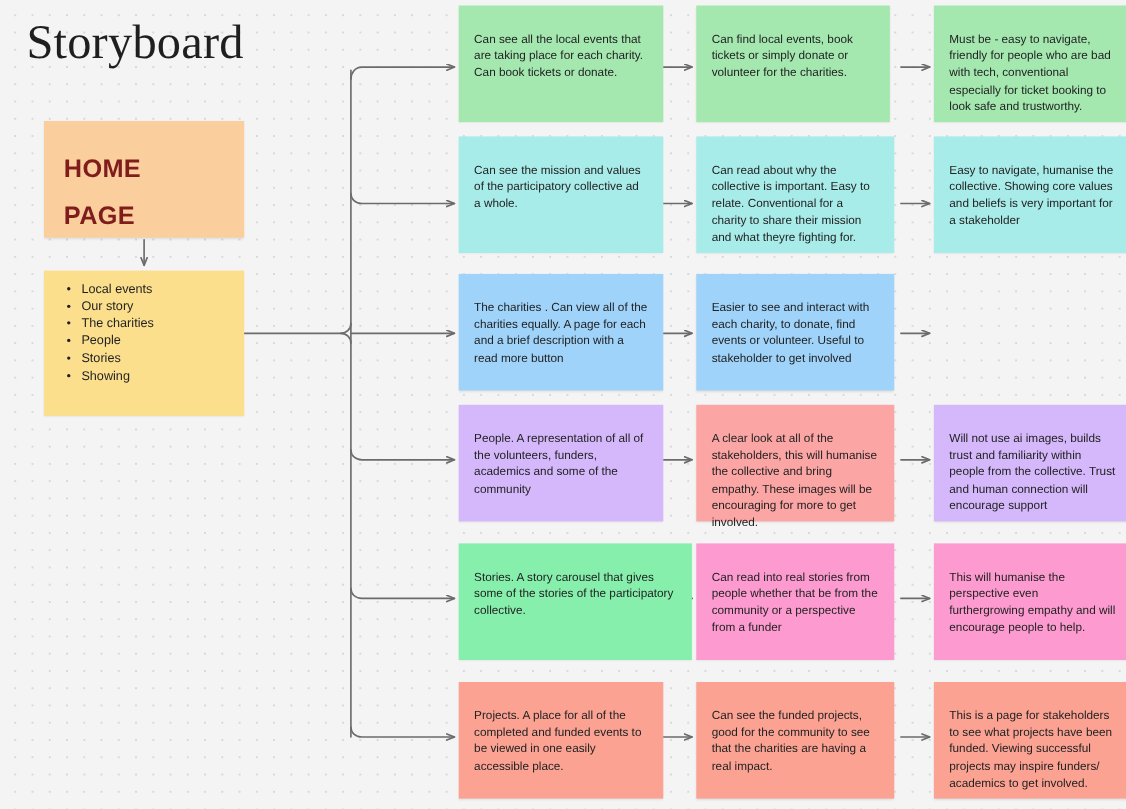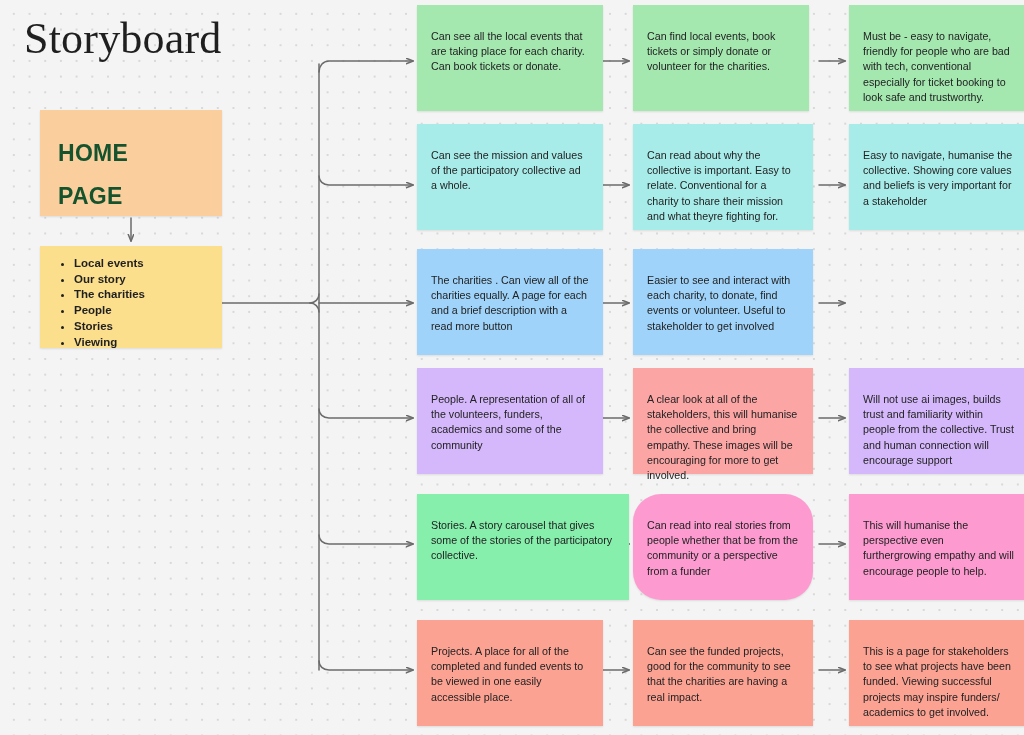--- a/index.html
+++ b/index.html
@@ -48,33 +48,32 @@
     left: 24px;
     top: 110px;
     width: 182px;
     height: 106px;
     background: #fbcf9d;
     padding: 22px 18px 0 18px;
   }
   #home-node .line {
     font-size: 23px;
     font-weight: bold;
-    color: #14532d;
+    color: #7f1d1d;
     line-height: 43px;
     letter-spacing: 0.3px;
   }
 
   #menu-node {
     left: 24px;
     top: 246px;
     width: 182px;
-    height: 102px;
+    height: 132px;
     background: #fbdf8d;
     padding: 10px 0 0 0;
-    font-weight: bold;
   }
   #menu-node ul {
     margin: 0;
     padding: 0 0 0 34px;
     list-style-type: disc;
   }
   #menu-node li {
     font-size: 11.5px;
     line-height: 15.7px;
     color: #1f1f1f;
@@ -158,40 +157,40 @@
     <div class="line">PAGE</div>
   </div>
 
   <div class="node" id="menu-node" style="background: rgb(251, 223, 141);">
     <ul>
       <li>Local events</li>
       <li>Our story</li>
       <li>The charities</li>
       <li>People</li>
       <li>Stories</li>
-      <li>Viewing</li>
+      <li>Showing</li>
     </ul>
   </div>
 
   <div class="card" style="left: 401px; top: 5px; width: 186px; height: 106px; background: rgb(164, 232, 176);">Can see all the local events that are taking place for each charity. Can book tickets or donate.</div>
   <div class="card" style="left: 617px; top: 5px; width: 176px; height: 106px; background: rgb(164, 232, 176);">Can find local events, book tickets or simply donate or volunteer for the charities.</div>
   <div class="card" style="left: 833px; top: 5px; width: 180px; height: 106px; background: rgb(164, 232, 176);">Must be - easy to navigate, friendly for people who are bad with tech, conventional especially for ticket booking to look safe and trustworthy.</div>
 
   <div class="card" style="left: 401px; top: 124px; width: 186px; height: 106px; background: rgb(168, 236, 234);">Can see the mission and values of the participatory collective ad a whole.</div>
   <div class="card" style="left: 617px; top: 124px; width: 180px; height: 106px; background: rgb(168, 236, 234);">Can read about why the collective is important. Easy to relate. Conventional for a charity to share their mission and what theyre fighting for.</div>
   <div class="card" style="left: 833px; top: 124px; width: 180px; height: 106px; background: rgb(168, 236, 234);">Easy to navigate, humanise the collective. Showing core values and beliefs is very important for a stakeholder</div>
 
   <div class="card" style="left: 401px; top: 249px; width: 186px; height: 106px; background: rgb(159, 211, 250);">The charities . Can view all of the charities equally. A page for each and a brief description with a read more button</div>
   <div class="card" style="left: 617px; top: 249px; width: 180px; height: 106px; background: rgb(159, 211, 250);">Easier to see and interact with each charity, to donate, find events or volunteer. Useful to stakeholder to get involved</div>
 
   <div class="card" style="left: 401px; top: 368px; width: 186px; height: 106px; background: rgb(213, 184, 251);">People. A representation of all of the volunteers, funders, academics and some of the community</div>
   <div class="card" style="left: 617px; top: 368px; width: 180px; height: 106px; background: #fca5a5;">A clear look at all of the stakeholders, this will humanise the collective and bring empathy. These images will be encouraging for more to get involved.</div>
   <div class="card" style="left: 833px; top: 368px; width: 180px; height: 106px; background: rgb(213, 184, 251);">Will not use ai images, builds trust and familiarity within people from the collective. Trust and human connection will encourage support</div>
 
   <div class="card" style="left: 401px; top: 494px; width: 212px; height: 106px; background: #86efac;">Stories. A story carousel that gives some of the stories of the participatory collective.</div>
-  <div class="card" style="left: 617px; top: 494px; width: 180px; height: 106px; background: rgb(253, 155, 209); border-radius: 28px;">Can read into real stories from people whether that be from the community or a perspective from a funder</div>
+  <div class="card" style="left: 617px; top: 494px; width: 180px; height: 106px; background: rgb(253, 155, 209);">Can read into real stories from people whether that be from the community or a perspective from a funder</div>
   <div class="card" style="left: 833px; top: 494px; width: 180px; height: 106px; background: rgb(253, 155, 209);">This will humanise the perspective even furthergrowing empathy and will encourage people to help.</div>
 
   <div class="card" style="left: 617px; top: 620px; width: 180px; height: 106px; background: rgb(251, 162, 147);">Can see the funded projects, good for the community to see that the charities are having a real impact.</div>
   <div class="card" style="left: 401px; top: 620px; width: 186px; height: 106px; background: rgb(251, 162, 147);">Projects. A place for all of the completed and funded events to be viewed in one easily accessible place.</div>
   <div class="card" style="left: 833px; top: 620px; width: 180px; height: 106px; background: rgb(251, 162, 147);">This is a page for stakeholders to see what projects have been funded. Viewing successful projects may inspire funders/ academics to get involved.</div>
 
 </div>
 
 </body></html>

